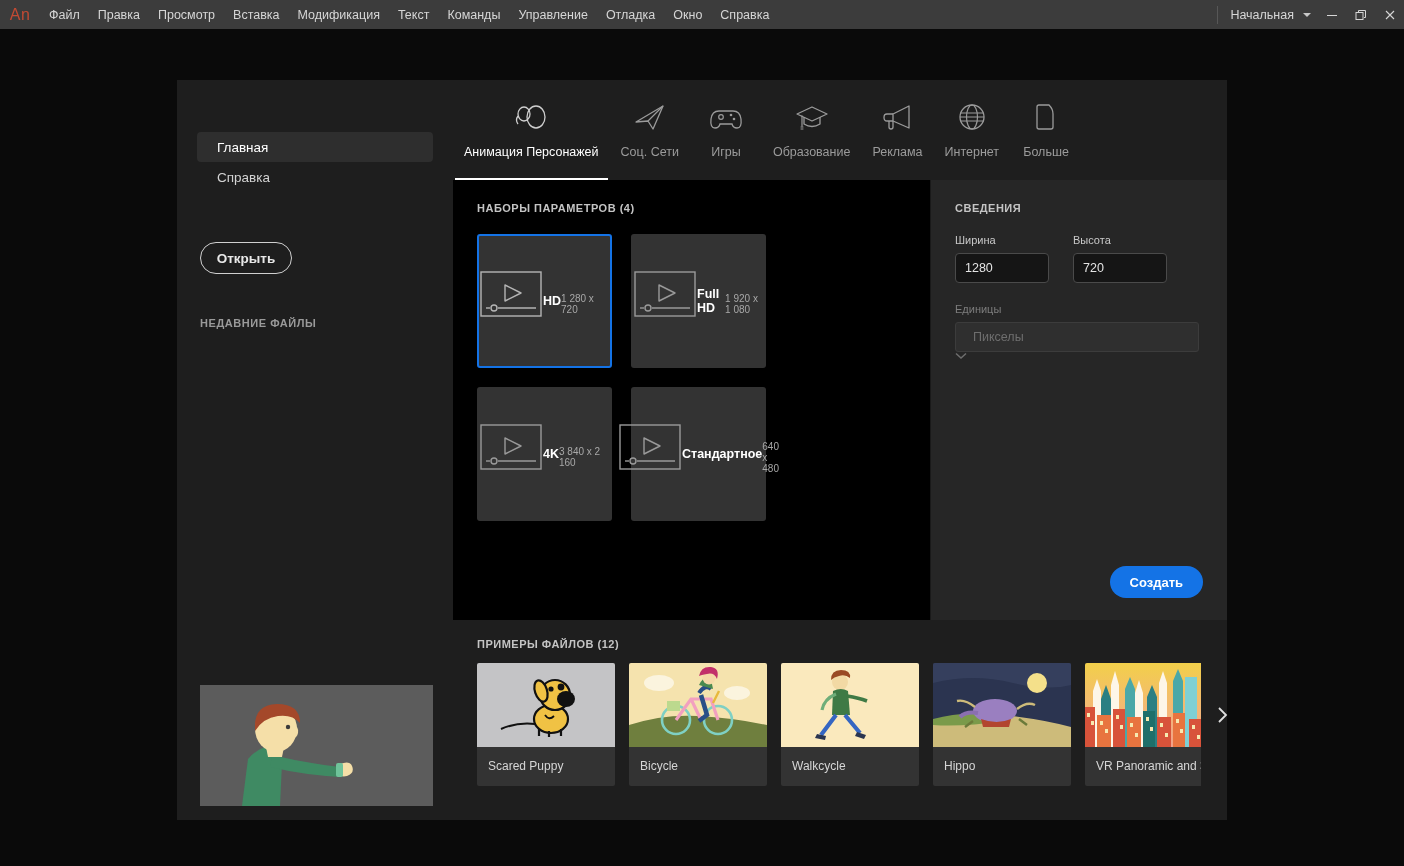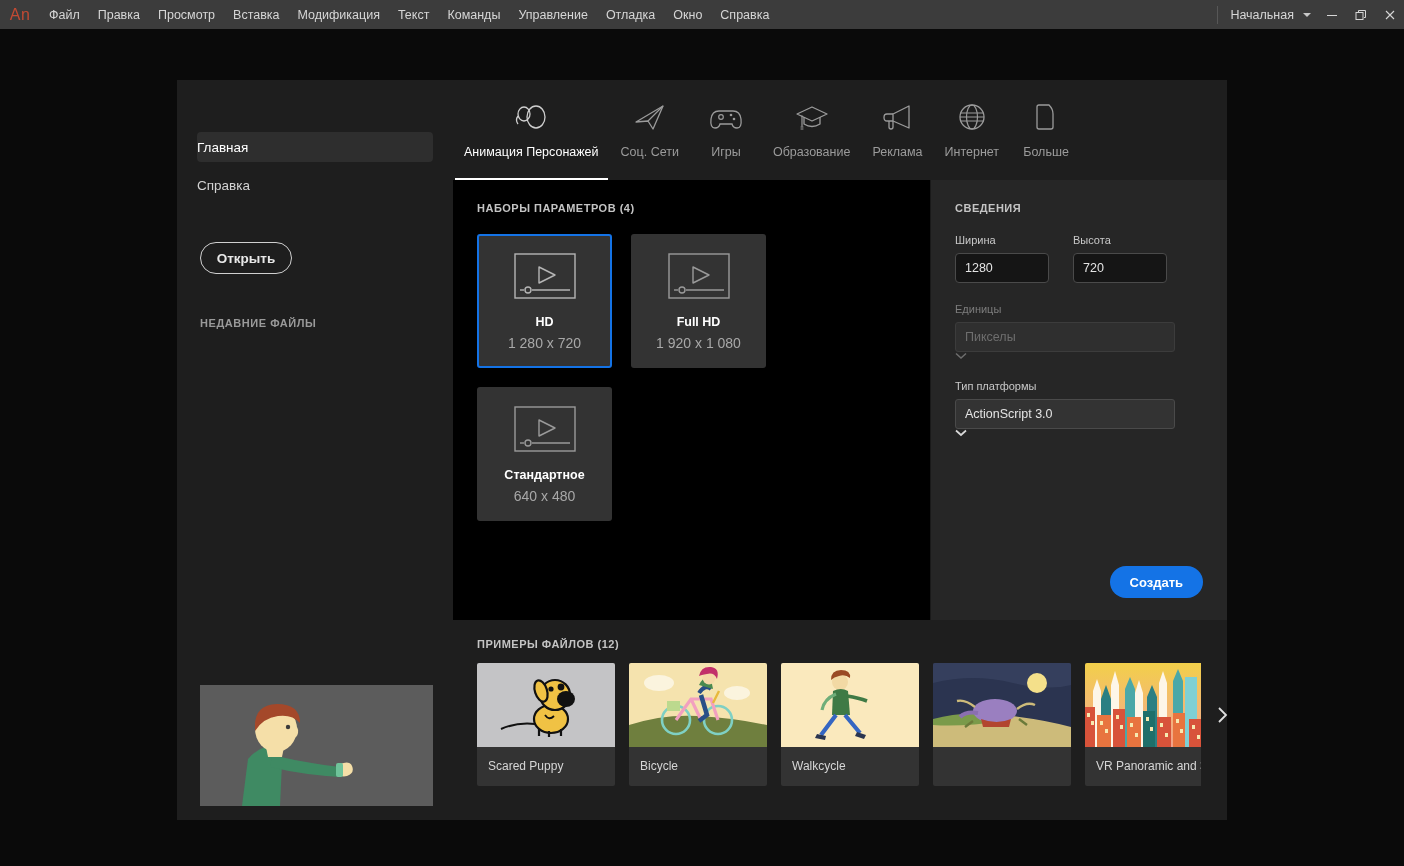--- a/index.html
+++ b/index.html
@@ -52,22 +52,23 @@
   .dialog {
     position: absolute;
     left: 177px; top: 80px;
     width: 1050px; height: 740px;
     background: #1e1e1e;
   }
 
   
   .sidebar { position: absolute; left: 0; top: 0; width: 276px; height: 100%; }
   .nav-item {
-    margin: 8px 20px; height: 30px;
+    margin: 0 20px; height: 30px;
     display: flex; align-items: center;
+    padding-left: 20px;
     color: #d3d3d3; font-size: 13.5px;
     cursor: default; border-radius: 4px;
   }
   .nav-item.first { margin-top: 52px; }
   .nav-item.active { background: #2e2e2e; color: #fff; }
   .open-btn {
     position: absolute; left: 23px; top: 162px;
     width: 92px; height: 32px;
     border: 1px solid #d0d0d0; border-radius: 16px;
     background: transparent; color: #e8e8e8;
@@ -124,45 +125,45 @@
     color: #c4c4c4; font-size: 11px; font-weight: bold;
     letter-spacing: 0.5px; margin-bottom: 20px;
   }
 
   
   .cards { display: flex; flex-wrap: wrap; gap: 19px; }
   .card {
     width: 135px; height: 134px;
     background: #333333; border: 2px solid transparent;
     border-radius: 3px; cursor: pointer;
-    display: flex; flex-direction: column; align-items: center;
+    display: flex; align-items: center;
     justify-content: center; gap: 0;
   }
   .card.selected { border-color: #1473e6; background: #333333; }
   .card .cico { margin-bottom: 14px; }
   .card .cname { color: #fff; font-size: 12.5px; font-weight: bold; }
-  .card .cdim { color: #a8a8a8; font-size: 14px; margin-top: 6px; }
+  .card .cdim { color: #a8a8a8; font-size: 10px; margin-top: 6px; }
 
   
   .fld-row { display: flex; gap: 24px; }
   .fld { display: flex; flex-direction: column; }
   .fld-label { color: #c9c9c9; font-size: 11px; margin-bottom: 7px; }
   .fld-label.dim { color: #7d7d7d; }
   .txt-input {
     width: 94px; height: 30px;
     background: #151515; border: 1px solid #4a4a4a; border-radius: 4px;
     color: #e4e4e4; font-size: 12.5px; font-family: inherit;
     padding: 0 9px; outline: none;
   }
   .sel-wrap { position: relative; width: 212px; }
   .sel {
-    width: 220px; height: 30px;
+    width: 244px; height: 30px;
     background: #333333; border: 1px solid #4a4a4a; border-radius: 3px;
     color: #e4e4e4; font-size: 12.5px;
-    display: flex; align-items: center; padding: 0 9px; cursor: pointer;
+    display: flex; align-items: center; padding: 0 17px; cursor: pointer;
   }
   .sel.disabled { background: #2f2f2f; border-color: #3c3c3c; color: #6e6e6e; cursor: default; }
   .mt22 { margin-top: 20px; }
   .create-btn {
     position: absolute; right: 24px; bottom: 22px;
     background: #1473e6; color: #fff;
     border: none; border-radius: 16px;
     height: 32px; padding: 0 20px;
     font-size: 13px; font-family: inherit; font-weight: bold;
     cursor: pointer;
@@ -378,20 +379,33 @@
                 <path d="M26,16 L42,24 L26,32 Z" fill="none" stroke="#9a9a9a" stroke-width="1.4" stroke-linejoin="round"></path>
                 <path d="M7,39 h4" stroke="#9a9a9a" stroke-width="1.4"></path>
                 <circle cx="15" cy="39" r="3" fill="none" stroke="#9a9a9a" stroke-width="1.4"></circle>
                 <path d="M19,39 h38" stroke="#9a9a9a" stroke-width="1.4"></path>
               </svg>
             </span>
             <span class="cname">Full HD</span>
             <span class="cdim">1 920 x 1 080</span>
           </div>
 
+          <div class="card">
+            <span class="cico">
+              <svg width="64" height="50" viewBox="0 0 64 50">
+                <rect x="2" y="3" width="60" height="44" fill="none" stroke="#9a9a9a" stroke-width="1.4"></rect>
+                <path d="M26,16 L42,24 L26,32 Z" fill="none" stroke="#9a9a9a" stroke-width="1.4" stroke-linejoin="round"></path>
+                <path d="M7,39 h4" stroke="#9a9a9a" stroke-width="1.4"></path>
+                <circle cx="15" cy="39" r="3" fill="none" stroke="#9a9a9a" stroke-width="1.4"></circle>
+                <path d="M19,39 h38" stroke="#9a9a9a" stroke-width="1.4"></path>
+              </svg>
+            </span>
+            <span class="cname">4K</span>
+            <span class="cdim">3 840 x 2 160</span>
+          </div>
 
           <div class="card">
             <span class="cico">
               <svg width="64" height="50" viewBox="0 0 64 50">
                 <rect x="2" y="3" width="60" height="44" fill="none" stroke="#9a9a9a" stroke-width="1.4"></rect>
                 <path d="M26,16 L42,24 L26,32 Z" fill="none" stroke="#9a9a9a" stroke-width="1.4" stroke-linejoin="round"></path>
                 <path d="M7,39 h4" stroke="#9a9a9a" stroke-width="1.4"></path>
                 <circle cx="15" cy="39" r="3" fill="none" stroke="#9a9a9a" stroke-width="1.4"></circle>
                 <path d="M19,39 h38" stroke="#9a9a9a" stroke-width="1.4"></path>
               </svg>
@@ -426,33 +440,20 @@
               <span>Пикселы</span>
             </div>
             <span class="chev">
               <svg width="12" height="8" viewBox="0 0 12 8">
                 <path d="M1,1.5 L6,6 L11,1.5" fill="none" stroke="#6e6e6e" stroke-width="1.5"></path>
               </svg>
             </span>
           </div>
         </div>
 
-        <div class="fld mt22">
-          <span class="fld-label">Тип платформы</span>
-          <div class="sel-wrap">
-            <div class="sel">
-              <span>ActionScript 3.0</span>
-            </div>
-            <span class="chev">
-              <svg width="12" height="8" viewBox="0 0 12 8">
-                <path d="M1,1.5 L6,6 L11,1.5" fill="none" stroke="#d8d8d8" stroke-width="1.7"></path>
-              </svg>
-            </span>
-          </div>
-        </div>
 
         <button class="create-btn">Создать</button>
       </div>
     </div>
 
     <div class="samples">
       <div class="samples-head">ПРИМЕРЫ ФАЙЛОВ (12)</div>
       <div class="sample-row">
 
         <div class="sample">
@@ -521,20 +522,21 @@
               <path d="M0,58 q34,-10 70,-6 q38,4 68,12 v20 H0 Z" fill="#cdbb7a"></path>
               <path d="M0,56 q30,-8 56,-4 q10,2 14,6 q-40,6 -70,4 Z" fill="#7a9a4a"></path>
               <ellipse cx="62" cy="48" rx="22" ry="12" fill="#9a7fc0"></ellipse>
               <path d="M45,50 q-12,-2 -18,4" stroke="#8a6fb0" stroke-width="4" fill="none"></path>
               <path d="M42,44 q-10,-8 -18,-6" stroke="#cdbb7a" stroke-width="2.4" fill="none"></path>
               <path d="M84,46 q10,-8 18,-4" stroke="#cdbb7a" stroke-width="2.4" fill="none"></path>
               <path d="M48,56 q16,6 30,0 l-2,8 h-26 Z" fill="#b2452f"></path>
               <path d="M40,58 l-8,6 M86,56 l8,6" stroke="#6b7a3a" stroke-width="2.4"></path>
             </svg>
           </div>
+          <div class="sname">Hippo</div>
         </div>
 
         <div class="sample">
           <div class="thumb">
             <svg width="138" height="84" viewBox="0 0 138 84">
               <defs>
                 <linearGradient id="sky" x1="0" y1="0" x2="0" y2="1">
                   <stop offset="0" stop-color="#f2cf4a"></stop>
                   <stop offset="0.6" stop-color="#f4b678"></stop>
                   <stop offset="1" stop-color="#f2a08a"></stop>

